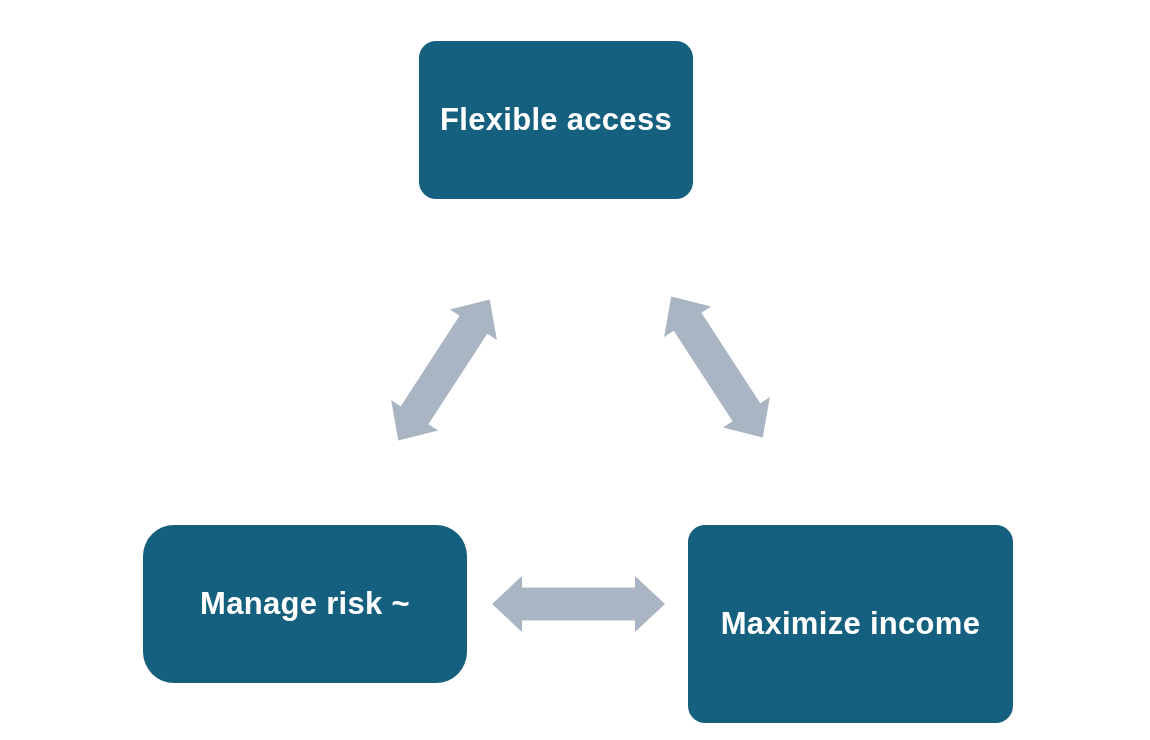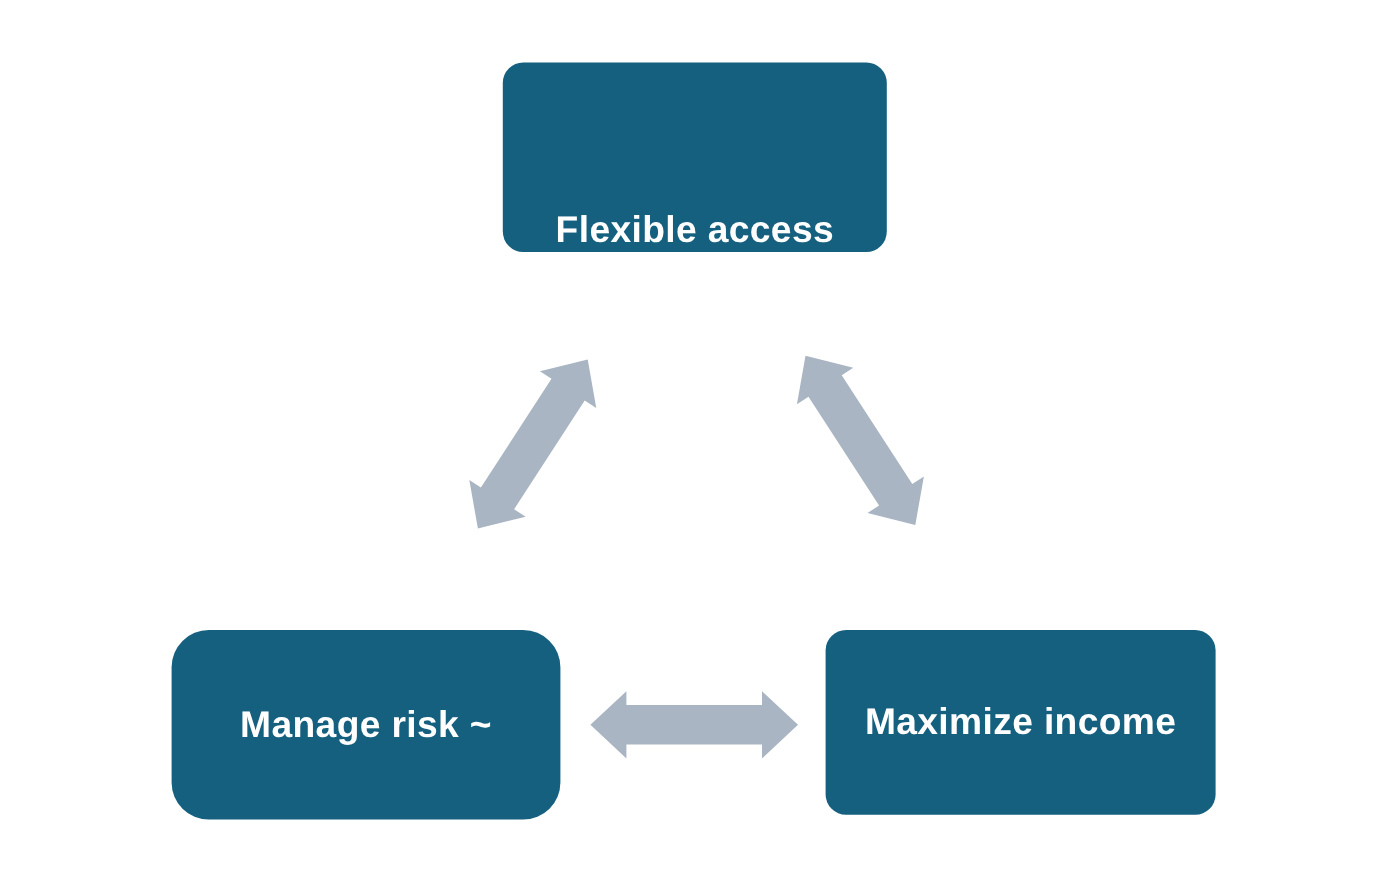--- a/index.html
+++ b/index.html
@@ -31,23 +31,23 @@
     justify-content: center;
     text-align: center;
   }
   .node .label {
     color: var(--node-text);
     font-size: 31px;
     font-weight: 600;
     letter-spacing: 0.3px;
     line-height: 1.2;
   }
-  .node-top    { left: 419px; top: 52px;  width: 320px; height: 158px; align-items: flex-end; }
+  .node-top    { left: 419px; top: 41px;  width: 274px; height: 158px; }
   .node-left   { left: 143px; top: 525px; width: 324px; height: 158px; border-radius: 31px; }
-  .node-right  { left: 688px; top: 525px; width: 325px; height: 154px; }
+  .node-right  { left: 688px; top: 525px; width: 325px; height: 198px; }
 
   svg.arrow { position: absolute; overflow: visible; }
   svg.arrow polygon { fill: var(--arrow-fill); }
 
   .arrow-left-diagonal  { left: 354px; top: 270px; }
   .arrow-right-diagonal { left: 627px; top: 267px; }
   .arrow-horizontal     { left: 492px; top: 576px; }
 </style>
 </head>
 <body>

